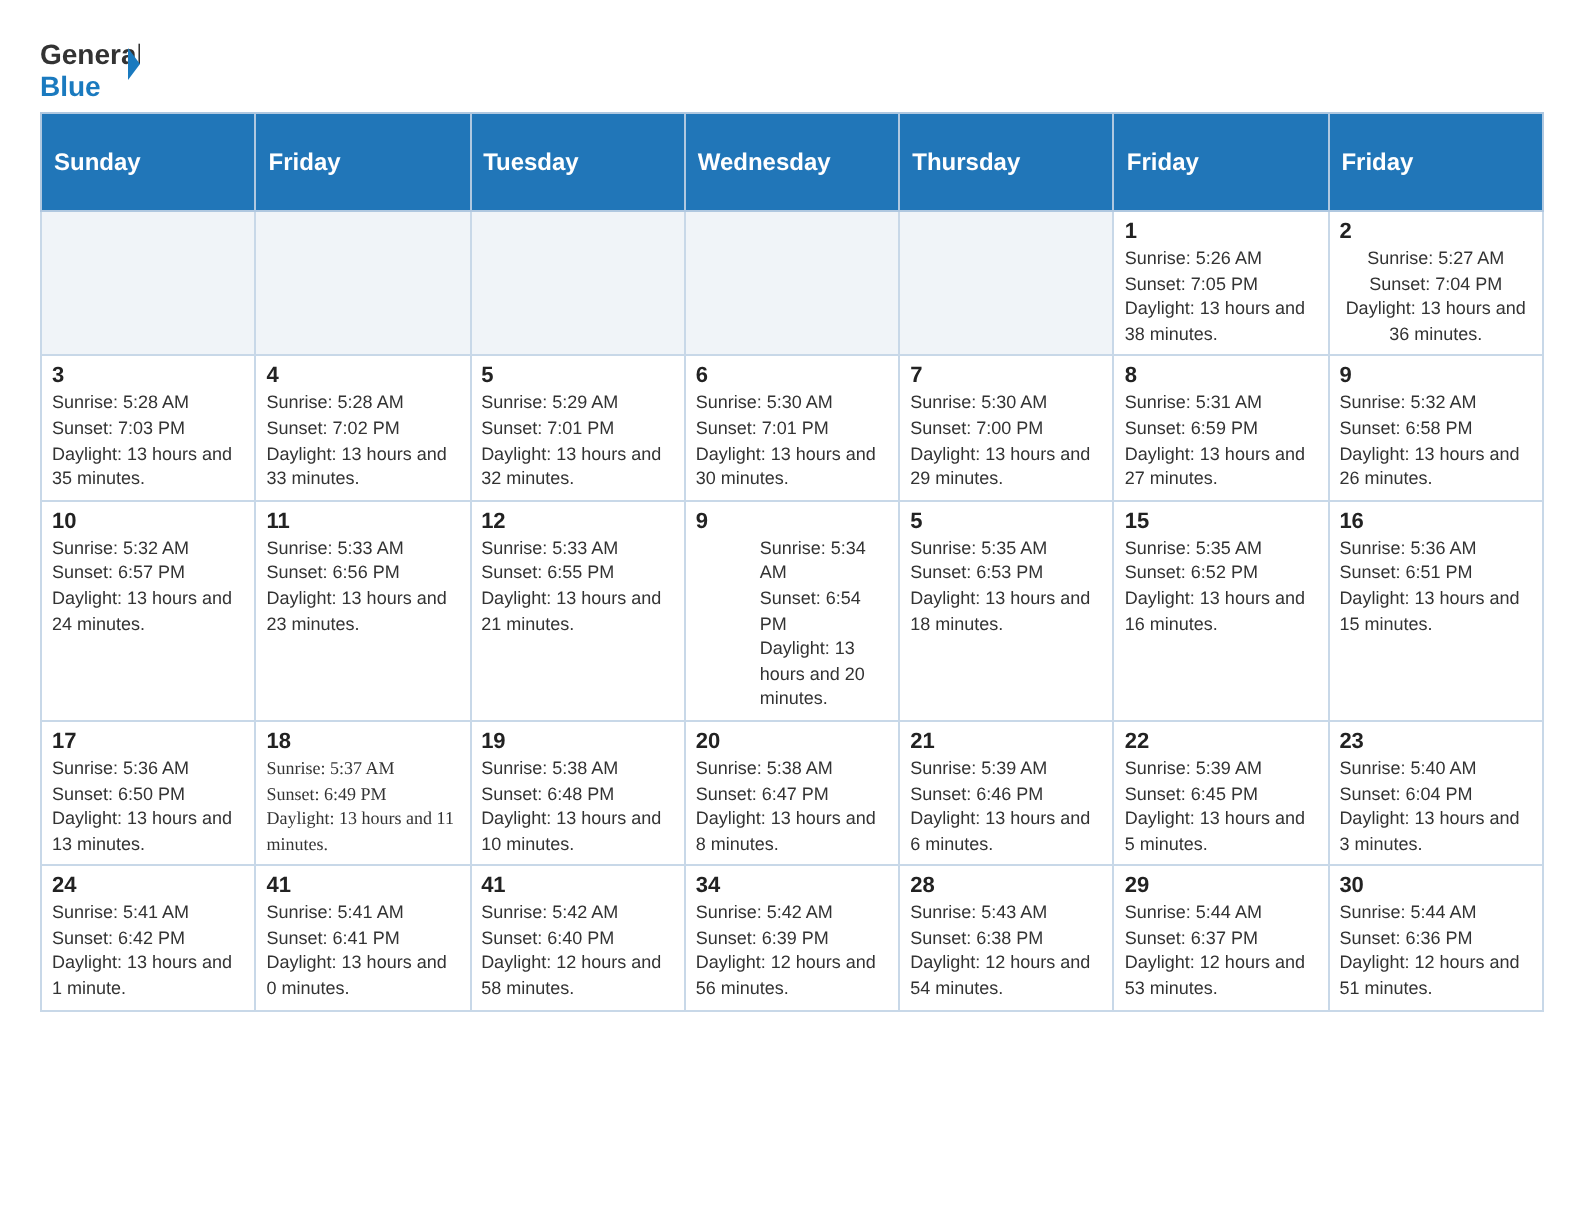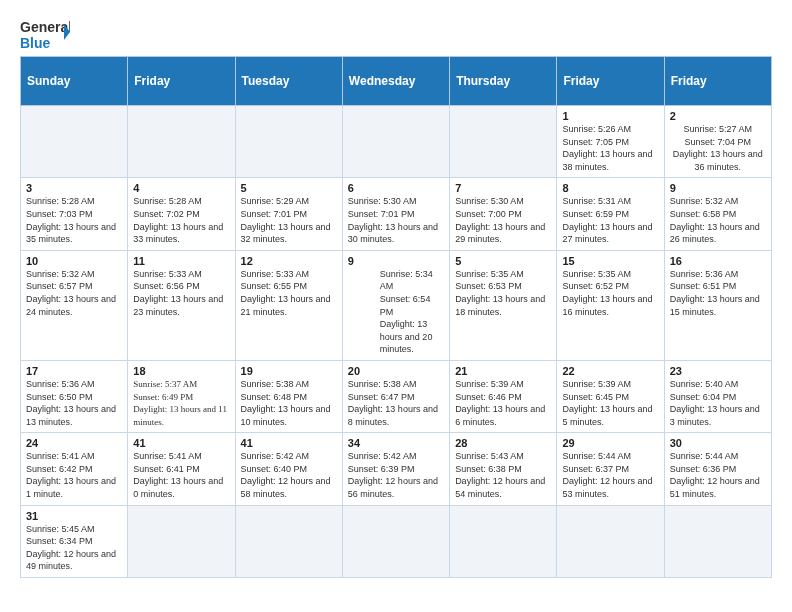--- a/index.html
+++ b/index.html
@@ -298,29 +298,15 @@
 Sunset: 6:37 PM
 Daylight: 12 hours and 53 minutes.</div>
           </td>
           <td>
             <span class="day-num">30</span>
             <div class="day-info" style="white-space: pre-line;">Sunrise: 5:44 AM
 Sunset: 6:36 PM
 Daylight: 12 hours and 51 minutes.</div>
           </td>
         </tr>
-        <tr>
-          <td>
-            <span class="day-num">31</span>
-            <div class="day-info" style="white-space: pre-line;">Sunrise: 5:45 AM
-Sunset: 6:34 PM
-Daylight: 12 hours and 49 minutes.</div>
-          </td>
-          <td class="empty-cell"></td>
-          <td class="empty-cell"></td>
-          <td class="empty-cell"></td>
-          <td class="empty-cell"></td>
-          <td class="empty-cell"></td>
-          <td class="empty-cell"></td>
-        </tr>
       </tbody>
   </table>
 </div>
 
 </body></html>

